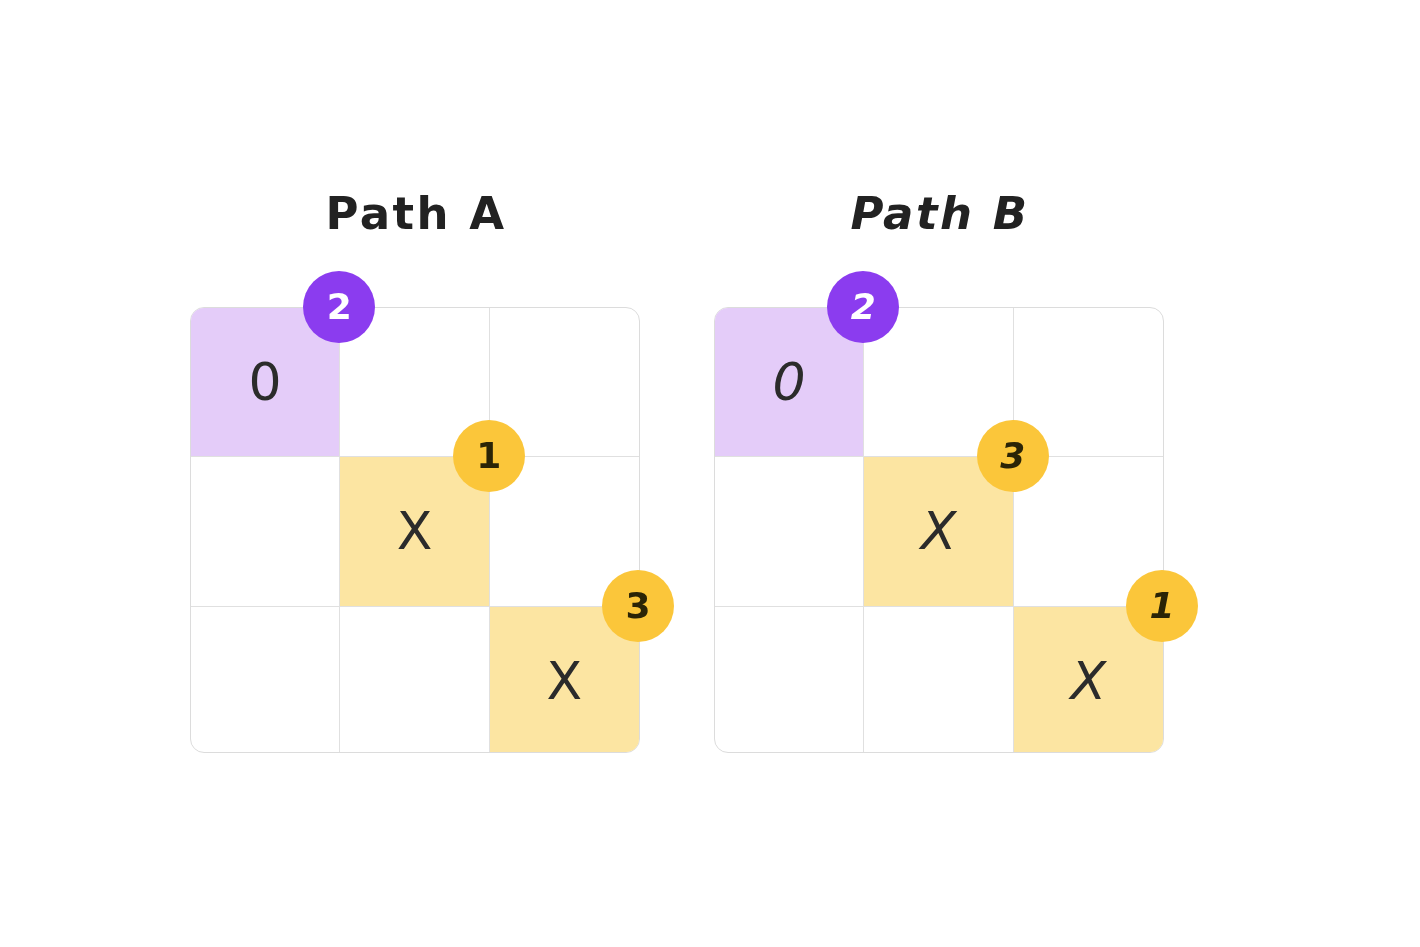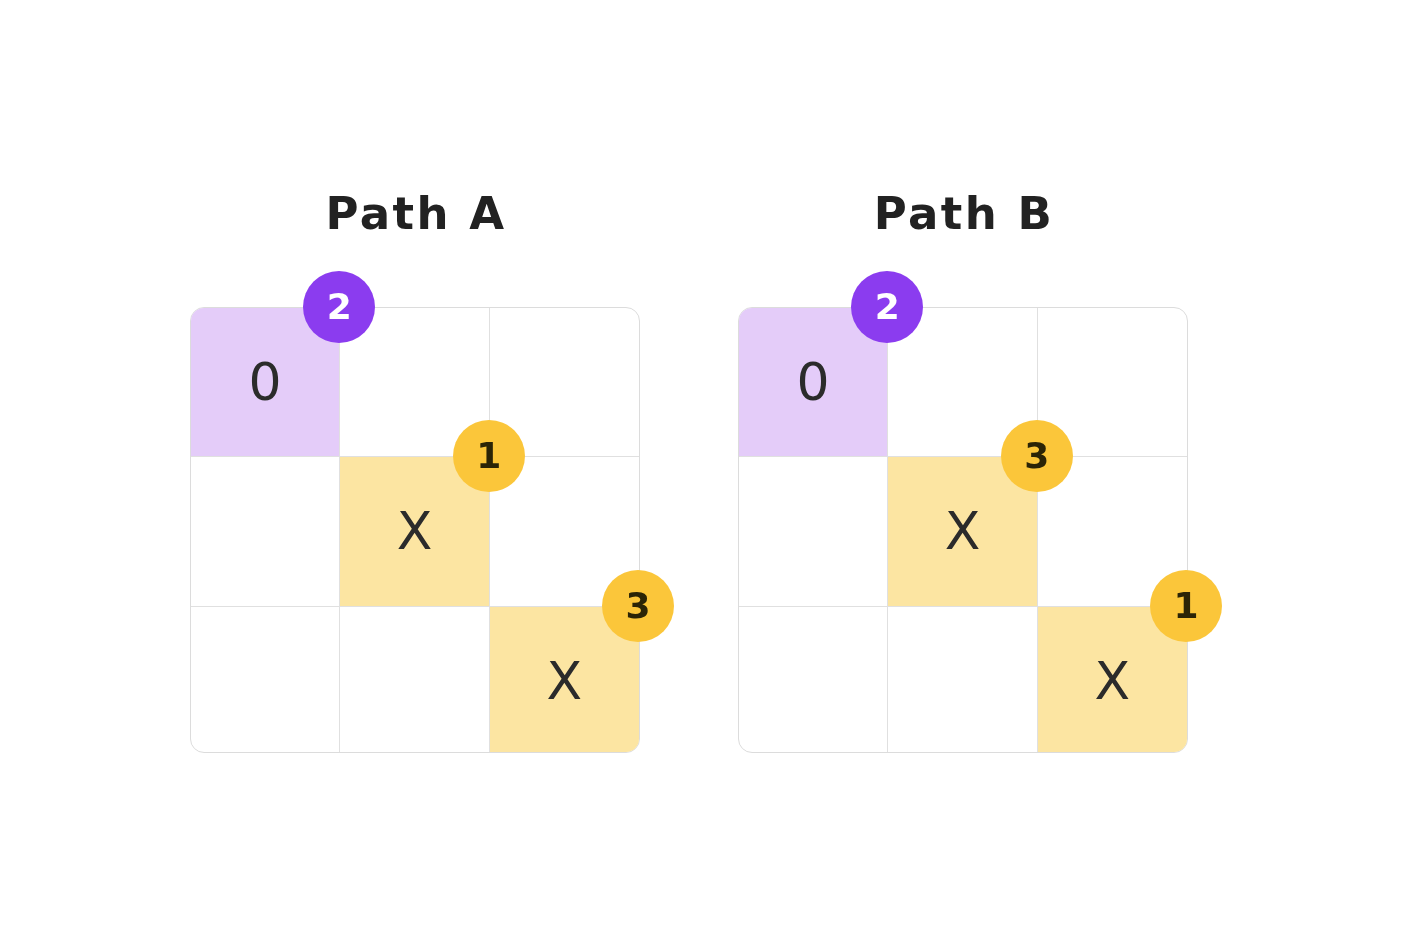--- a/index.html
+++ b/index.html
@@ -23,21 +23,21 @@
     height: 947px;
   }
 
   .panel {
     position: absolute;
     top: 0;
     width: 452px;
     height: 730px;
   }
   .panel.panel-a { left: 190px; }
-  .panel.panel-b { left: 738px; }
+  .panel.panel-b { left: 714px; font-style: italic; }
 
   .panel-title {
     position: absolute;
     left: 0;
     top: 182px;
     width: 452px;
     text-align: center;
     font-family: "DejaVu Sans", sans-serif;
     font-size: 45px;
     font-weight: bold;

